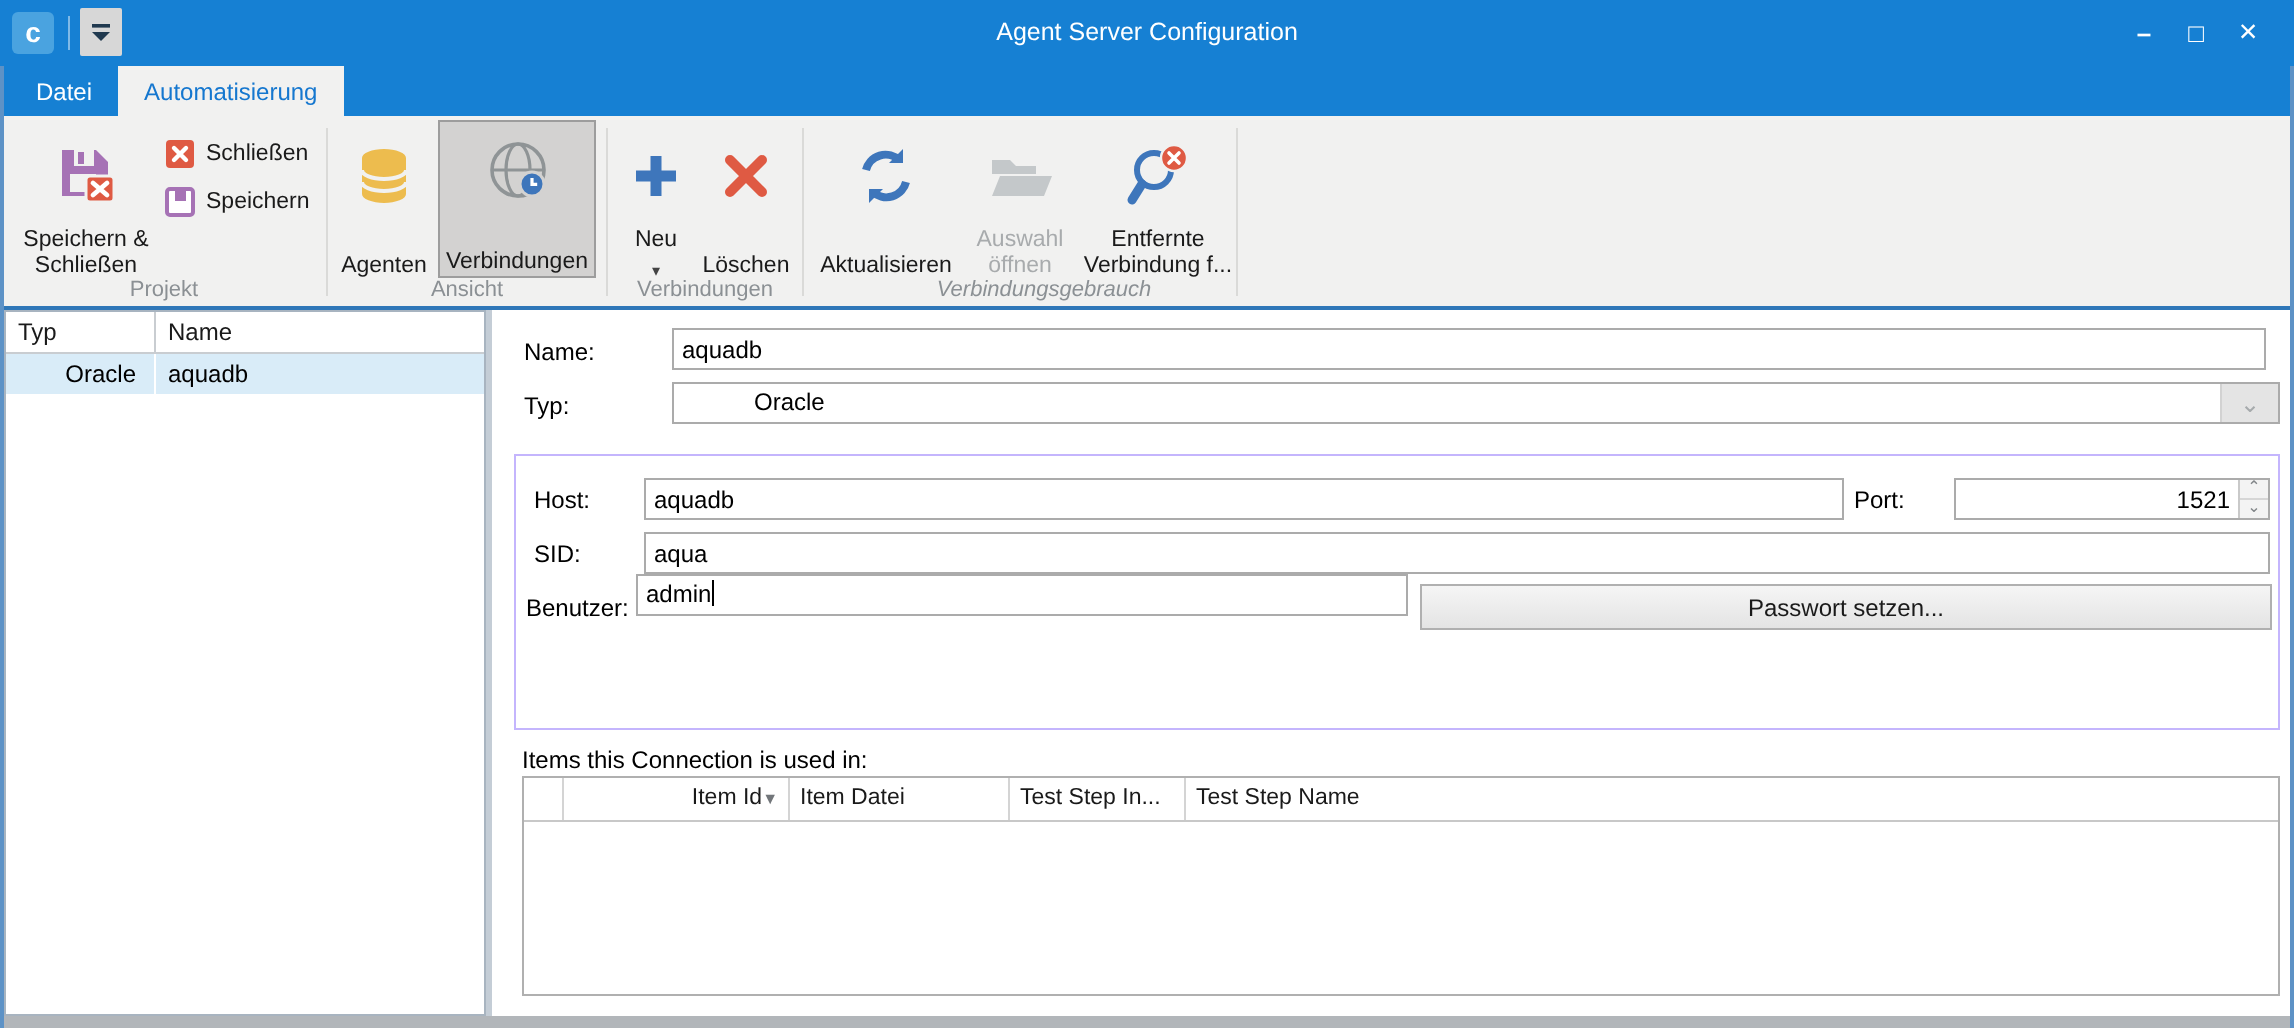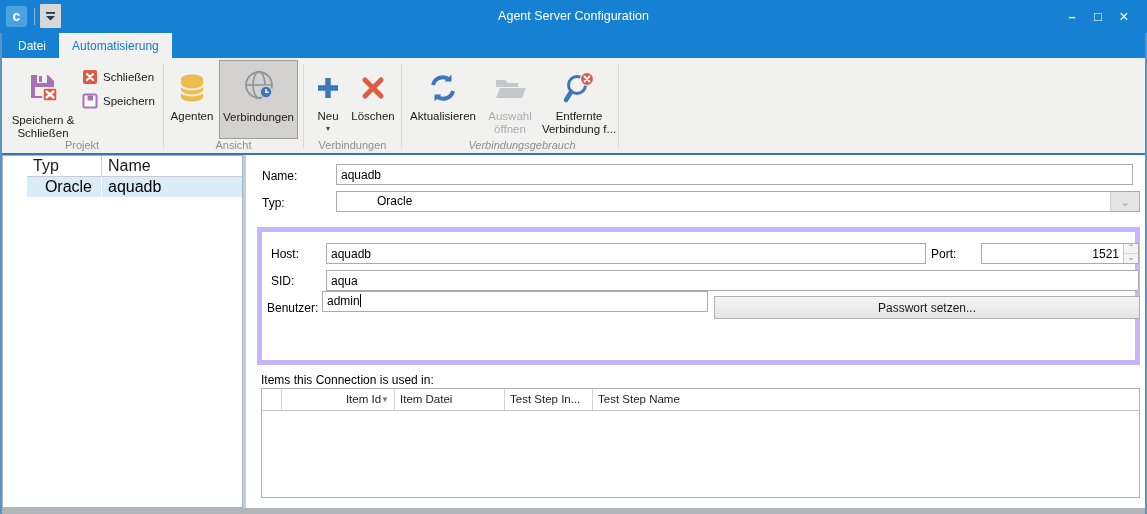--- a/index.html
+++ b/index.html
@@ -16,48 +16,48 @@
   .wc.min{font-weight:bold;}
   .wc.close{font-size:16px;line-height:14px;}
   
   .tabstrip{height:25px;background:#1680d3;display:flex;align-items:stretch;padding-left:5px;}
   .tab{padding:0 13px;font-size:12px;color:#fff;display:flex;align-items:center;}
   .tab.active{background:#f1f1f0;color:#1577cf;}
   
   .ribbon{position:relative;height:97px;background:#f1f1f0;border-bottom:2px solid #2f77b8;font-size:11.5px;color:#1a1a1a;}
   .rsep{position:absolute;top:6px;height:84px;width:1px;background:#dadad8;}
   .rgroup-label{position:absolute;top:81px;height:13px;line-height:13px;text-align:center;color:#8b9094;font-size:11px;}
-  .rbtn{position:absolute;top:4px;height:78px;display:flex;flex-direction:column;align-items:center;padding-top:6px;cursor:default;}
+  .rbtn{position:absolute;top:4px;height:78px;display:flex;flex-direction:column;align-items:center;padding-top:6px;cursor:default;justify-content:space-between;}
   .rbtn .ric{height:40px;display:flex;align-items:center;justify-content:center;}
   .rbtn .rlabel{margin-top:2px;text-align:center;line-height:13px;}
   .rbtn.big .rlabel{margin-top:8px;}
   .rbtn.selected{background:#d3d2d1;border:1px solid #9d9d9d;top:2px;height:79px;padding-top:4px;}
   .rbtn.disabled{color:#a8abad;}
   .rbtn-sm{position:absolute;display:flex;align-items:center;height:20px;cursor:default;}
   .rbtn-sm .lbl{margin-left:5px;}
   .drop-caret{font-size:8px;color:#444;line-height:8px;margin-top:2px;}
   
   .main{display:flex;height:353px;background:#fff;padding:0 2px;}
-  .left-panel{width:241px;background:#fff;border:1px solid #a8b4c0;font-size:16px;padding-left:24px;}
+  .left-panel{width:241px;background:#fff;border:1px solid #a8b4c0;font-size:12px;}
   .lp-header{display:flex;height:21px;border-bottom:1px solid #c9cdd1;}
   .lp-col-typ{width:75px;border-right:1px solid #c9cdd1;}
   .lp-col-name{flex:1;}
   .lp-header>div{line-height:20px;padding-left:6px;color:#1a1a1a;}
   .lp-row{display:flex;height:20px;}
   .lp-row.selected{background:#d9ecf8;}
   .lp-row .lp-col-typ{border-right:1px solid #fff;text-align:right;padding-right:9px;line-height:20px;}
   .lp-row .lp-col-name{padding-left:6px;line-height:20px;}
   .splitter{width:3px;background:#c4cdd6;cursor:col-resize;}
   .right-panel{position:relative;flex:1;background:#fff;font-size:12px;color:#000;}
   .flabel{position:absolute;white-space:nowrap;}
   .tin{position:absolute;height:21px;border:1px solid #ababab;background:#fff;font:12px "Liberation Sans",sans-serif;padding:0 4px;outline:none;}
   .combo{position:absolute;height:21px;border:1px solid #ababab;background:#fff;}
   .combo-val{position:absolute;left:40px;top:0;line-height:19px;}
   .combo-btn{position:absolute;right:0;top:0;bottom:0;width:29px;background:#e4e4e4;border-left:1px solid #d2d2d2;display:flex;align-items:center;justify-content:center;color:#a6aaac;font-size:12px;}
-  .gbox{position:absolute;border:5px solid #c4b5fd;background:#fff;}
+  .gbox{position:absolute;border:1px solid #c4b5fd;background:#fff;}
   .divinput{position:absolute;height:21px;border:1px solid #ababab;background:#fff;line-height:19px;padding:0 4px;white-space:nowrap;}
   .caret{display:inline-block;width:1px;height:13px;background:#000;vertical-align:-2px;}
   .spinwrap{position:absolute;height:21px;border:1px solid #ababab;background:#b91c1c;display:flex;}
   .spinwrap input{flex:1;border:none;font:12px "Liberation Sans",sans-serif;text-align:right;padding:0 4px;outline:none;min-width:0;}
   .spincol{width:15px;border-left:1px solid #c9c9c9;display:flex;flex-direction:column;}
   .spincol span{flex:1;background:#f3f3f3;color:#828689;font-size:8px;line-height:8px;text-align:center;}
   .spincol span:first-child{border-bottom:1px solid #d6d6d6;}
   .pwbtn{position:absolute;height:23px;background:linear-gradient(#f5f5f5,#e4e4e4);border:1px solid #b0b0b0;font:12px "Liberation Sans",sans-serif;color:#1a1a1a;}
   .usage-table{position:absolute;border:1px solid #b0b0b0;background:#fff;}
   .ut-header{display:flex;height:22px;border-bottom:1px solid #c8c8c8;font-size:11.5px;color:#1a1a1a;}

